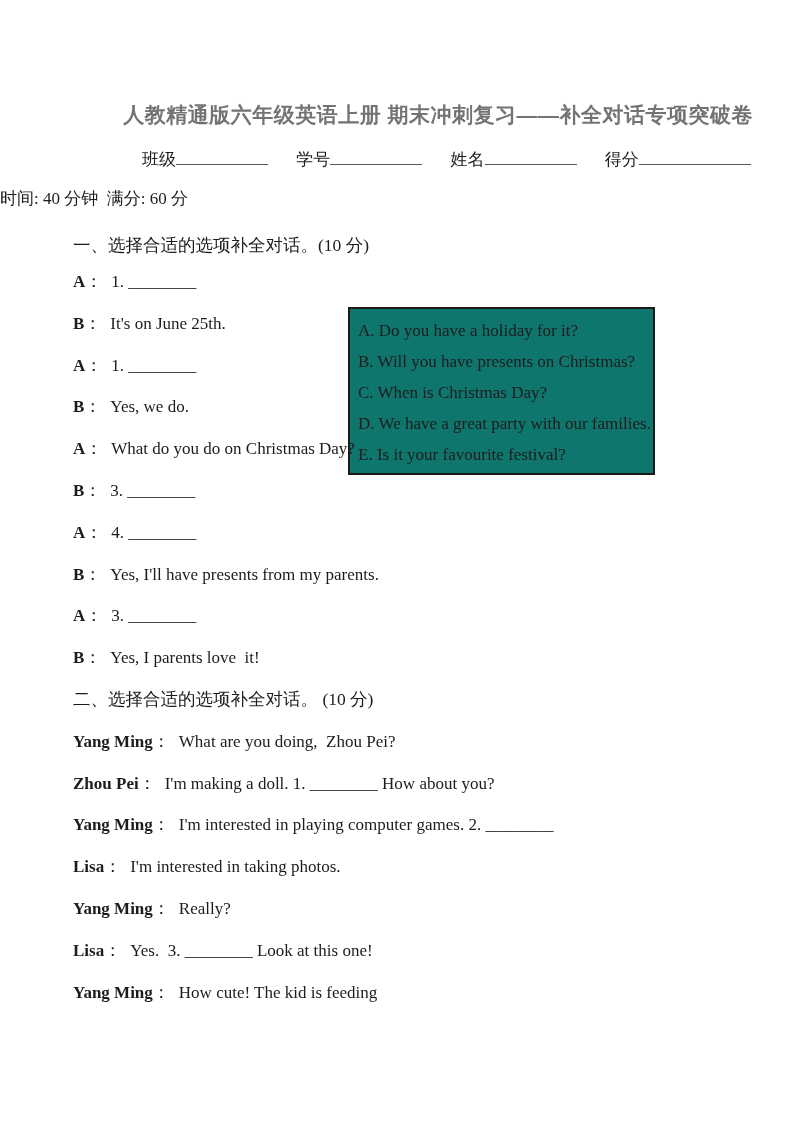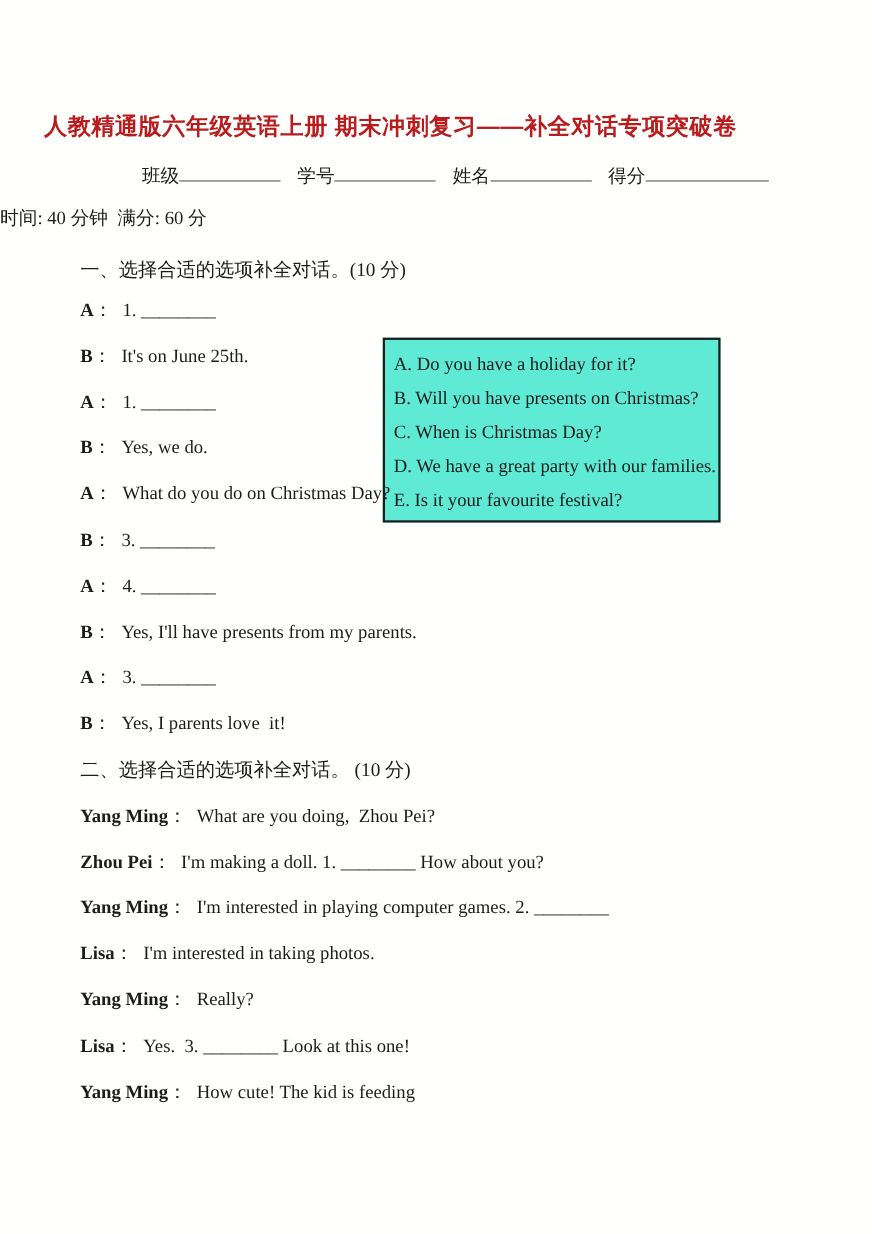--- a/index.html
+++ b/index.html
@@ -4,28 +4,28 @@
 <style>
   html,body { margin:0; padding:0; background:#e8e8e8; }
   .page {
     position:relative; width:793px; height:1122px; margin:0 auto;
     background:#fffffe; overflow:hidden;
     font-family:"Liberation Serif","DejaVu Serif",serif;
     color:#1c1c1c;
   }
   .doc-title {
     position:absolute; top:101px; left:40px; right:40px;
-    text-align:left; font-size:21px; font-weight:bold; letter-spacing:0.5px;
-    color:#b91c1c;
+    text-align:right; font-size:21px; font-weight:bold; letter-spacing:0.5px;
+    color:#737373;
     font-family:"Liberation Sans","DejaVu Sans",sans-serif;
   }
   .fields {
     position:absolute; top:148px; left:129px; font-size:17px; white-space:nowrap;
   }
-  .field { display:inline-block; margin-right:11px; }
+  .field { display:inline-block; margin-right:11px;margin-left:13px; }
   .field:last-child { margin-right:0; }
   .field .blank {
     display:inline-block; height:15px; width:92px;
     border-bottom:1.5px solid #565656;
   }
   .field:last-child .blank { width:112px; }
   .meta {
     position:absolute; top:187px; left:0; width:718px;
     text-align:left; font-size:17px; white-space:pre;
   }
@@ -34,21 +34,21 @@
   }
   .content {
     position:absolute; top:261px; left:73px; right:30px; font-size:17px;
   }
   .row { height:41.8px; line-height:41.8px; white-space:pre; overflow:visible; }
   .row .speaker { font-weight:bold; }
   .row .colon { display:inline-block; width:26px; }
   .row.heading { font-size:17.5px; }
   .options-box {
     position:absolute; left:348px; top:307px; width:307px; height:168px;
-    box-sizing:border-box; border:2px solid #1a1a1a; background:#5eead4;
+    box-sizing:border-box; border:2px solid #1a1a1a; background:#0f766e;
     padding:6px 4px 0 8px; font-size:17px;
   }
   .opt { height:31px; line-height:31px; white-space:pre; }
 </style>
 </head>
 <body>
 
 <div class="page">
 
   <div class="doc-title">人教精通版六年级英语上册 期末冲刺复习——补全对话专项突破卷</div>

